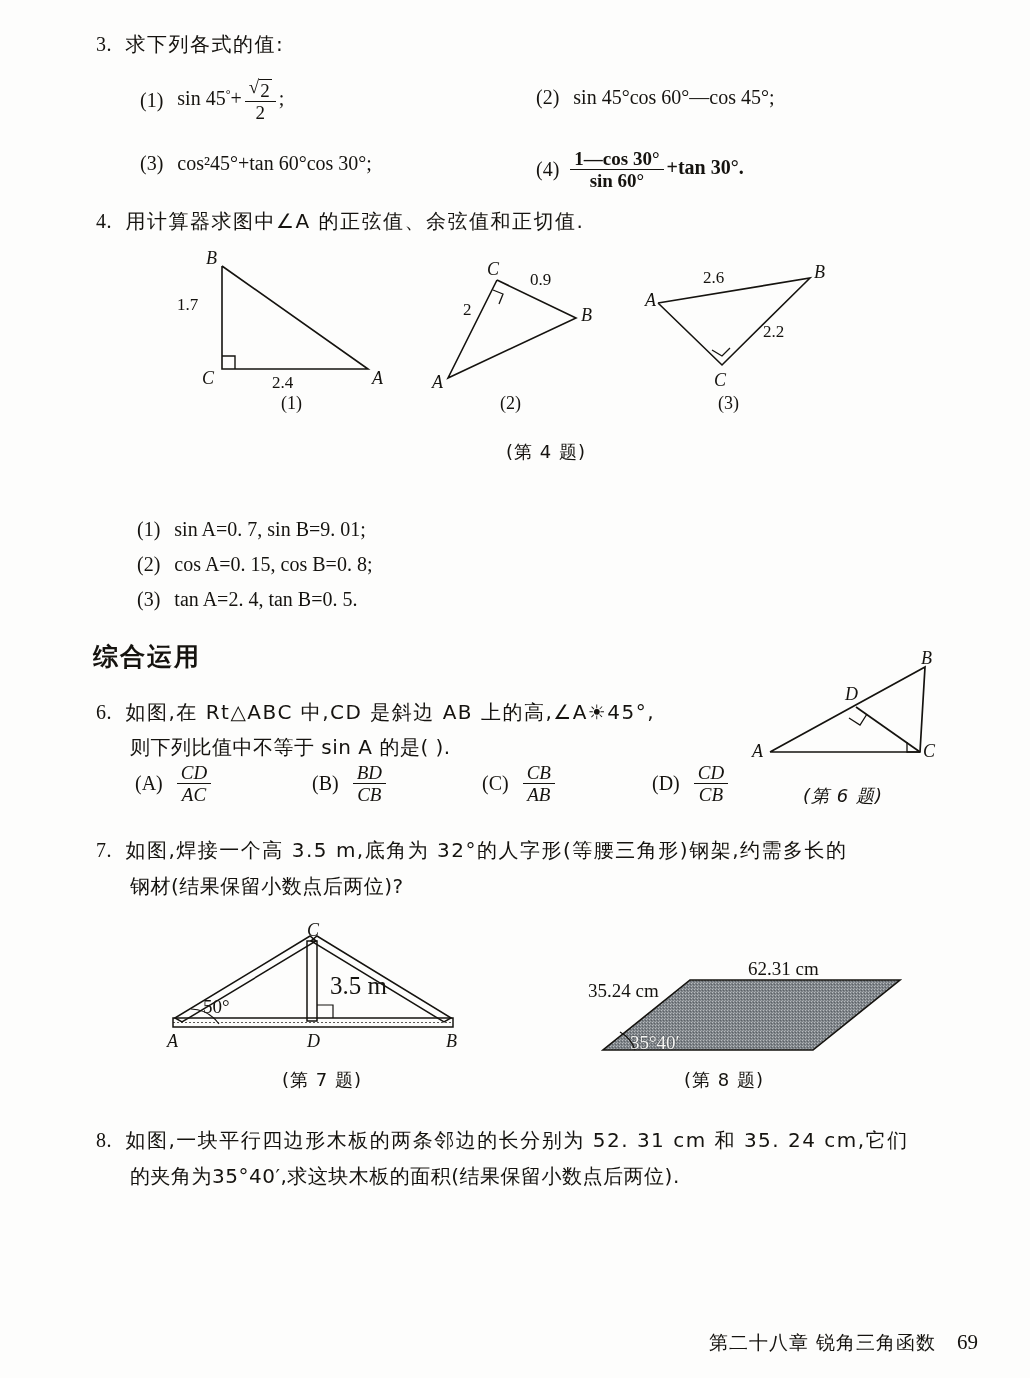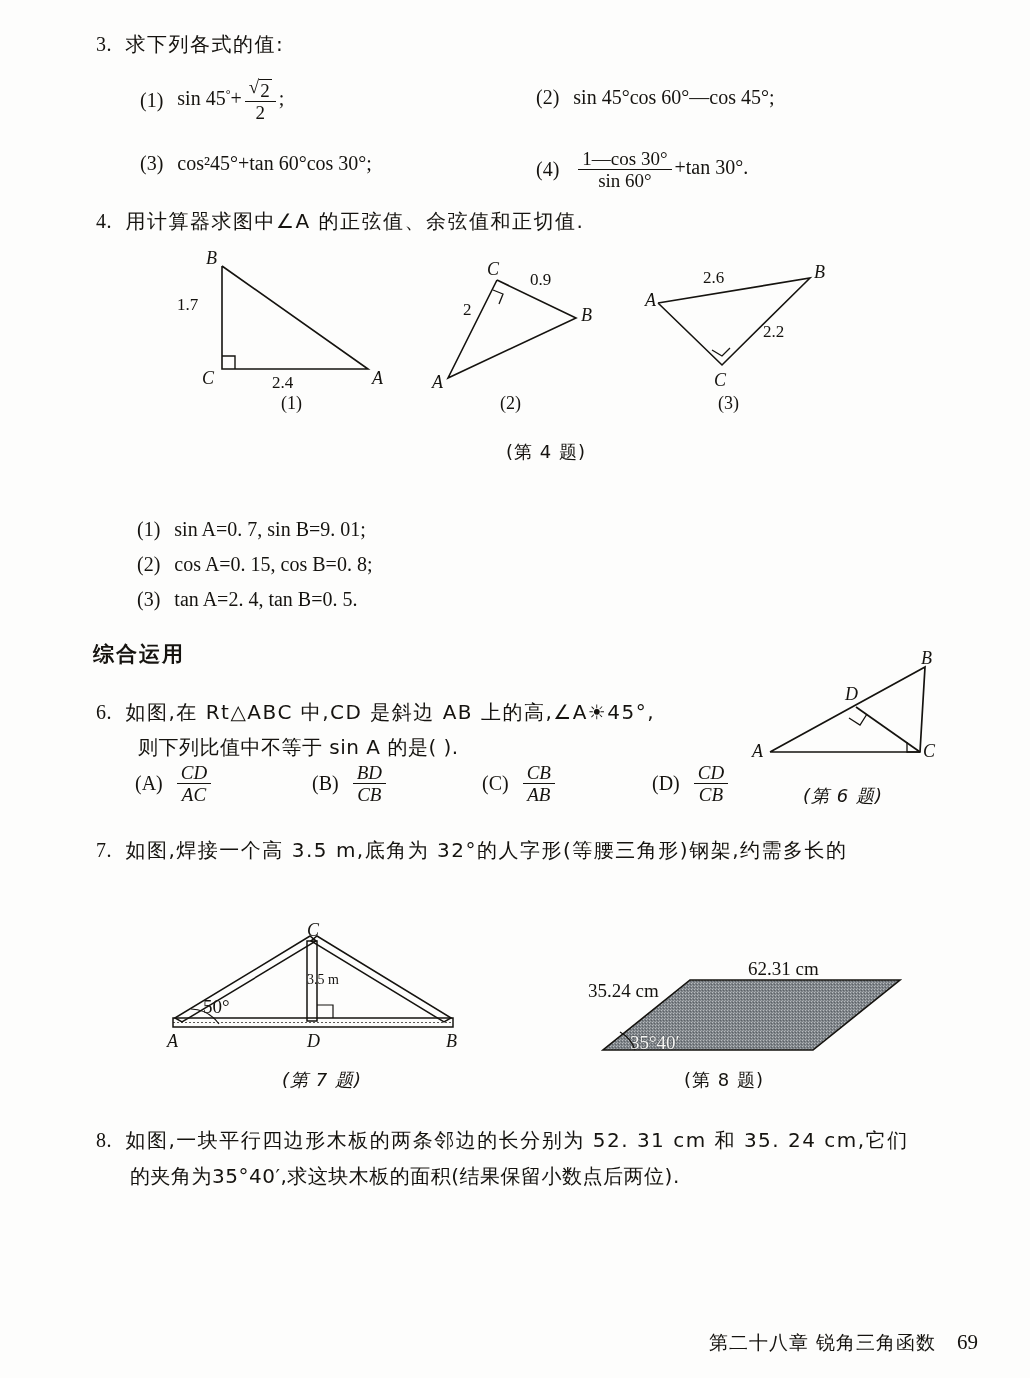--- a/index.html
+++ b/index.html
@@ -35,21 +35,21 @@
   .frac-sm{font-size:19px;}
 
   
   .sqrt{display:inline-flex;align-items:flex-start;}
   .sqrt .rad{font-size:19px;line-height:1;transform:translateY(-1px);}
   .sqrt .rand{border-top:1.3px solid #15130f;padding:0 2px 0 1px;margin-top:1px;}
   .deg{font-size:12px;vertical-align:super;line-height:0;}
 
   
   .sechead{position:absolute;font-family:Liberation Sans, sans-serif;
-           font-weight:bold;font-size:21px;letter-spacing:2px;}
+           font-weight:bold;font-size:25px;letter-spacing:2px;}
 
   
   .cap{position:absolute;font-size:18px;white-space:nowrap;}
   .cap .cjk{letter-spacing:1px;}
 
   
   .dlabel{position:absolute;font-size:17px;white-space:nowrap;}
   .dlabel.it{font-style:italic;font-size:18px;}
 
   
@@ -88,21 +88,21 @@
     <span class="num" style="margin-left:6px;">sin 45°cos 60°—cos 45°;</span>
   </div>
 
   <div class="row" style="left:140px;top:152px;">
     <span class="lbl num">(3)</span>
     <span class="num" style="margin-left:6px;">cos²45°+tan 60°cos 30°;</span>
   </div>
 
   <div class="row" style="left:536px;top:148px;">
     <span class="lbl num">(4)</span>
-    <span class="num" style="margin-left:8px;">
+    <span class="num" style="font-weight:bold;">
       <span class="frac frac-sm">
         <span class="top">1—cos 30°</span>
         <span class="bot">sin 60°</span>
       </span><span>+tan 30°.</span>
     </span>
   </div>
 
   <div class="abs qtext" style="left:96px;top:203px;">
     <span class="num qnum">4.</span>
     <span class="cjk" style="margin-left:8px;">用计算器求图中∠A 的正弦值、余弦值和正切值.</span>
@@ -158,21 +158,21 @@
     <span class="lbl num">(3)</span>
     <span class="num" style="margin-left:6px;">tan A=2. 4, tan B=0. 5.</span>
   </div>
 
   <div class="sechead" style="left:93px;top:640px;">综合运用</div>
 
   <div class="abs qtext" style="left:96px;top:694px;">
     <span class="num qnum">6.</span>
     <span class="cjk" style="margin-left:8px;">如图,在 Rt△ABC 中,CD 是斜边 AB 上的高,∠A☀45°,</span>
   </div>
-  <div class="abs qtext cjk" style="left:138px;top:729px;">则下列比值中不等于 sin A 的是(    ).</div>
+  <div class="abs qtext cjk" style="left:130px;top:729px;">则下列比值中不等于 sin A 的是(    ).</div>
 
   <div class="row" style="left:135px;top:762px;">
     <span class="lbl num">(A)</span>
     <span class="frac frac-sm mi" style="margin-left:6px;">
       <span class="top">CD</span>
       <span class="bot">AC</span>
     </span>
   </div>
   <div class="row" style="left:312px;top:762px;">
     <span class="lbl num">(B)</span>
@@ -207,44 +207,45 @@
   <div class="dlabel it" style="left:752px;top:741px;">A</div>
   <div class="dlabel it" style="left:923px;top:741px;">C</div>
   <div class="cap" style="left:803px;top:784px;font-style:italic;">
     <span class="cjk">(第 6 题)</span>
   </div>
 
   <div class="abs qtext" style="left:96px;top:832px;">
     <span class="num qnum">7.</span>
     <span class="cjk" style="margin-left:8px;">如图,焊接一个高 3.5 m,底角为 32°的人字形(等腰三角形)钢架,约需多长的</span>
   </div>
+  <div class="abs qtext cjk" style="left:130px;top:868px;">钢材(结果保留小数点后两位)?</div>
 
   <svg width="300" height="120" style="left:165px;top:925px;">
 
     <rect class="stroke" stroke-width="1.5" fill="#e8e8e6" x="8" y="93" width="280" height="9"></rect>
     <line class="stroke" stroke-width="0.7" x1="8" y1="97.5" x2="288" y2="97.5" stroke-dasharray="2 2"></line>
 
     <polygon class="stroke" stroke-width="1.5" fill="#e8e8e6" points="10,93 145,11 151,16 17,97"></polygon>
 
     <polygon class="stroke" stroke-width="1.5" fill="#e8e8e6" points="286,93 152,11 146,16 279,97"></polygon>
 
     <polygon class="stroke" stroke-width="1.5" fill="#e8e8e6" points="142,16 152,16 152,96 142,96"></polygon>
 
     <polyline class="stroke" stroke-width="1.2" points="152,80 168,80 168,93"></polyline>
   </svg>
   <div class="dlabel it" style="left:307px;top:920px;">C</div>
   <div class="dlabel it" style="left:167px;top:1031px;">A</div>
   <div class="dlabel it" style="left:307px;top:1031px;">D</div>
   <div class="dlabel it" style="left:446px;top:1031px;">B</div>
   <div class="dlabel num" style="left:203px;top:996px;font-size:19px;">50°</div>
-  <div class="dlabel num" style="left:307px;top:972px;font-size:14px;">3.5 m</div>
+  <div class="dlabel num" style="left:330px;top:972px;font-size:25px;">3.5 m</div>
   <svg width="60" height="30" style="left:183px;top:998px;">
     <path class="stroke" stroke-width="1.2" d="M 36,26 A 36 36 0 0 0 8,11"></path>
   </svg>
-  <div class="cap" style="left:282px;top:1068px;font-style:italic;">
+  <div class="cap" style="left:282px;top:1068px;">
     <span class="cjk">(第 7 题)</span>
   </div>
 
   <svg width="330" height="100" style="left:595px;top:968px;">
     <defs>
       <pattern id="boardtex" width="3" height="3" patternUnits="userSpaceOnUse">
         <rect width="3" height="3" fill="#7d8287"></rect>
         <rect width="1" height="1" x="0" y="0" fill="#b9bdc0"></rect>
         <rect width="1" height="1" x="2" y="1" fill="#5c6267"></rect>
         <rect width="1" height="1" x="1" y="2" fill="#a2a7aa"></rect>

